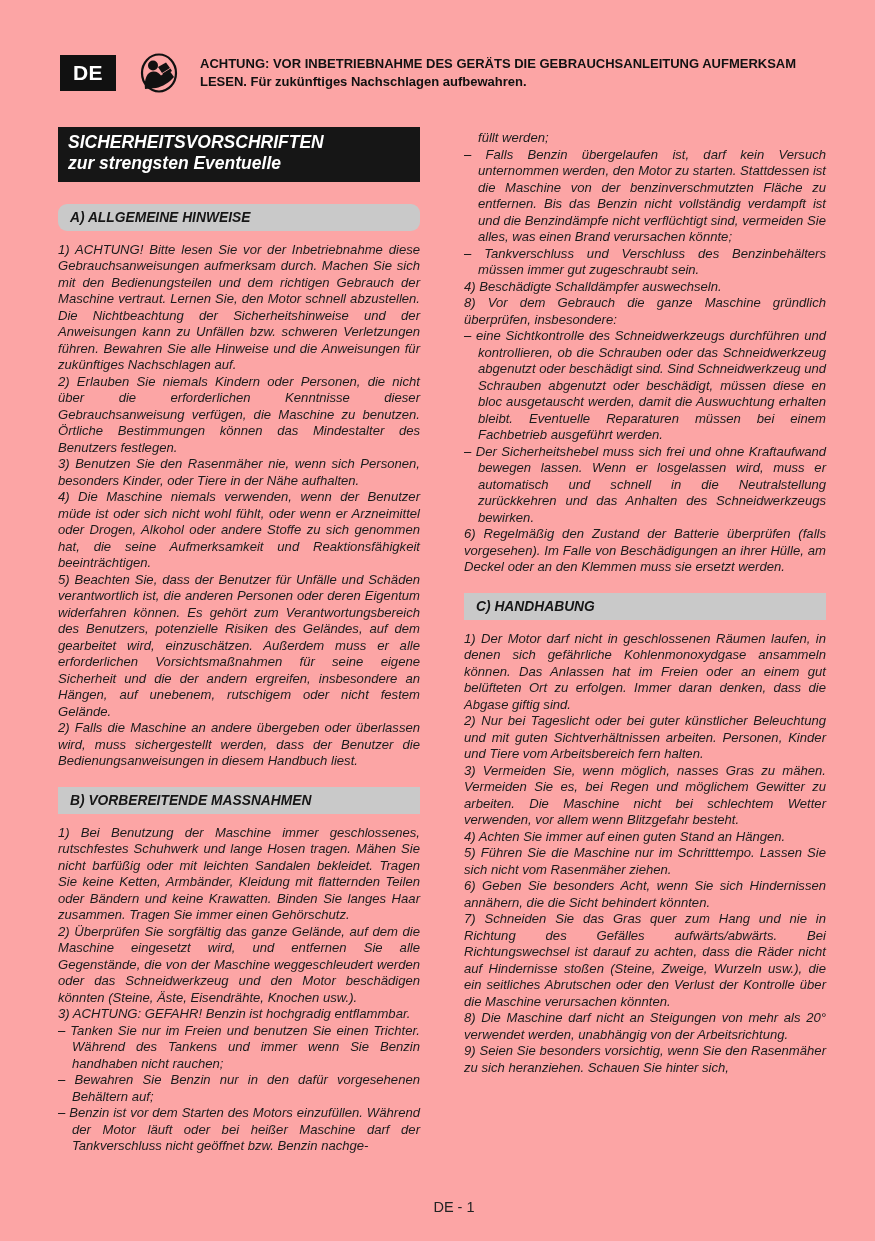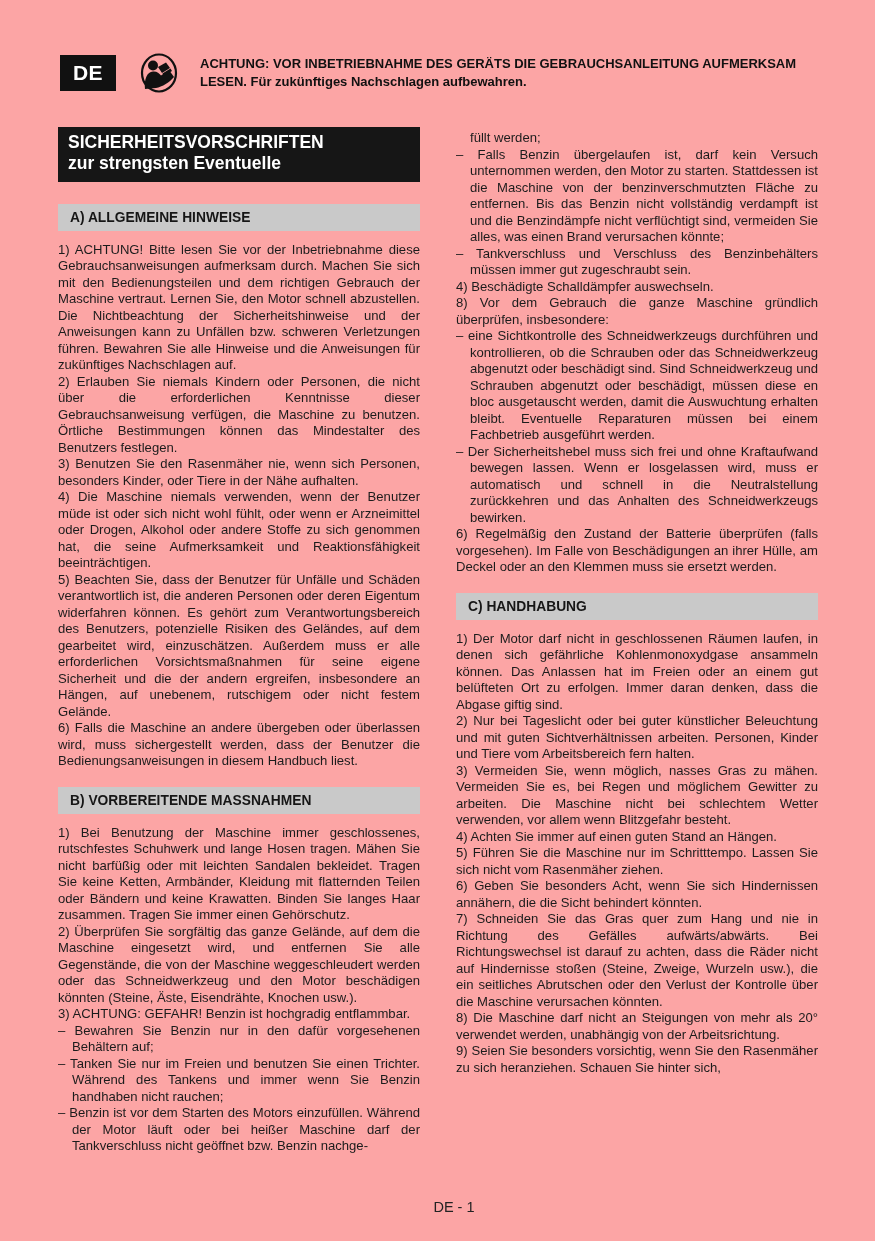--- a/index.html
+++ b/index.html
@@ -29,37 +29,37 @@
     flex: 0 0 auto;
   }
   .notice {
     margin-left: 18px;
     font-weight: bold; font-size: 13px; line-height: 1.42;
     color: #111;
   }
   
   .columns {
     position: absolute; top: 127px; left: 58px;
-    display: flex; gap: 36px;
+    display: flex; gap: 14px; font-style: italic;
   }
   .col { width: 362px; }
-  .col-right { padding-top: 3px; }
+  .col-right { padding-top: 3px; margin-left: 30px; }
   .title-box {
     background: #161616; color: #fff;
     font-weight: bold; font-size: 17.5px; line-height: 1.22;
     padding: 5px 10px 7px 10px;
     margin-bottom: 22px;
   }
   .section-header {
     background: #c9c9c9; color: #161616;
     font-weight: bold; font-size: 13.8px;
     padding: 6px 12px;
     margin: 17px 0 11px 0;
   }
-  .blocks .section-header:first-child { margin-top: 0; }
+  .blocks .section-header:first-child { margin-top: 0; border-radius: 9px; }
   .body-text {
     font-size: 13.1px; line-height: 16.5px;
     text-align: justify;
     margin: 0;
     hyphens: none;
   }
   .dash-item {
     padding-left: 14px; text-indent: -14px;
   }
   .cont-line {
@@ -97,27 +97,27 @@
         <div>SICHERHEITSVORSCHRIFTEN</div>
         <div>zur strengsten Eventuelle</div>
       </div>
       <div class="blocks" id="left-blocks">
           <div class="section-header">A)  ALLGEMEINE HINWEISE</div>
           <p class="body-text">1)  ACHTUNG! Bitte lesen Sie vor der Inbetriebnahme diese Gebrauchsanweisungen aufmerksam durch. Machen Sie sich mit den Bedienungsteilen und dem richtigen Gebrauch der Maschine vertraut. Lernen Sie, den Motor schnell abzustellen. Die Nichtbeachtung der Sicherheitshinweise und der Anweisungen kann zu Unfällen bzw. schweren Verletzungen führen. Bewahren Sie alle Hinweise und die Anweisungen für zukünftiges Nachschlagen auf.</p>
           <p class="body-text">2) Erlauben Sie niemals Kindern oder Personen, die nicht über die erforderlichen Kenntnisse dieser Gebrauchsanweisung verfügen, die Maschine zu benutzen. Örtliche Bestimmungen können das Mindestalter des Benutzers festlegen.</p>
           <p class="body-text">3)  Benutzen Sie den Rasenmäher nie, wenn sich Personen, besonders Kinder, oder Tiere in der Nähe aufhalten.</p>
           <p class="body-text">4)  Die Maschine niemals verwenden, wenn der Benutzer müde ist oder sich nicht wohl fühlt, oder wenn er Arzneimittel oder Drogen, Alkohol oder andere Stoffe zu sich genommen hat, die seine Aufmerksamkeit und Reaktionsfähigkeit beeinträchtigen.</p>
           <p class="body-text">5) Beachten Sie, dass der Benutzer für Unfälle und Schäden verantwortlich ist, die anderen Personen oder deren Eigentum widerfahren können. Es gehört zum Verantwortungsbereich des Benutzers, potenzielle Risiken des Geländes, auf dem gearbeitet wird, einzuschätzen. Außerdem muss er alle erforderlichen Vorsichtsmaßnahmen für seine eigene Sicherheit und die der andern ergreifen, insbesondere an Hängen, auf unebenem, rutschigem oder nicht festem Gelände.</p>
-          <p class="body-text">6)  Falls die Maschine an andere übergeben oder überlassen wird, muss sichergestellt werden, dass der Benutzer die Bedienungsanweisungen in diesem Handbuch liest.</p>
+          <p class="body-text">2)  Falls die Maschine an andere übergeben oder überlassen wird, muss sichergestellt werden, dass der Benutzer die Bedienungsanweisungen in diesem Handbuch liest.</p>
           <div class="section-header">B)  VORBEREITENDE MASSNAHMEN</div>
           <p class="body-text">1)  Bei Benutzung der Maschine immer geschlossenes, rutschfestes Schuhwerk und lange Hosen tragen. Mähen Sie nicht barfüßig oder mit leichten Sandalen bekleidet. Tragen Sie keine Ketten, Armbänder, Kleidung mit flatternden Teilen oder Bändern und keine Krawatten. Binden Sie langes Haar zusammen. Tragen Sie immer einen Gehörschutz.</p>
           <p class="body-text">2)  Überprüfen Sie sorgfältig das ganze Gelände, auf dem die Maschine eingesetzt wird, und entfernen Sie alle Gegenstände, die von der Maschine weggeschleudert werden oder das Schneidwerkzeug und den Motor beschädigen könnten (Steine, Äste, Eisendrähte, Knochen usw.).</p>
           <p class="body-text">3)  ACHTUNG: GEFAHR! Benzin ist hochgradig entflammbar.</p>
+          <p class="body-text dash-item">–  Tanken Sie nur im Freien und benutzen Sie einen Trichter. Während des Tankens und immer wenn Sie Benzin handhaben nicht rauchen;</p>
           <p class="body-text dash-item">–  Bewahren Sie Benzin nur in den dafür vorgesehenen Behältern auf;</p>
-          <p class="body-text dash-item">–  Tanken Sie nur im Freien und benutzen Sie einen Trichter. Während des Tankens und immer wenn Sie Benzin handhaben nicht rauchen;</p>
           <p class="body-text dash-item">–  Benzin ist vor dem Starten des Motors einzufüllen. Während der Motor läuft oder bei heißer Maschine darf der Tankverschluss nicht geöffnet bzw. Benzin nachge-</p>
         </div>
     </div>
     <div class="col col-right">
       <div class="blocks" id="right-blocks">
           <p class="body-text cont-line">füllt werden;</p>
           <p class="body-text dash-item">–  Falls Benzin übergelaufen ist, darf kein Versuch unternommen werden, den Motor zu starten. Stattdessen ist die Maschine von der benzinverschmutzten Fläche zu entfernen. Bis das Benzin nicht vollständig verdampft ist und die Benzindämpfe nicht verflüchtigt sind, vermeiden Sie alles, was einen Brand verursachen könnte;</p>
           <p class="body-text dash-item">–  Tankverschluss und Verschluss des Benzinbehälters müssen immer gut zugeschraubt sein.</p>
           <p class="body-text">4)  Beschädigte Schalldämpfer auswechseln.</p>
           <p class="body-text">8)  Vor dem Gebrauch die ganze Maschine gründlich überprüfen, insbesondere:</p>

